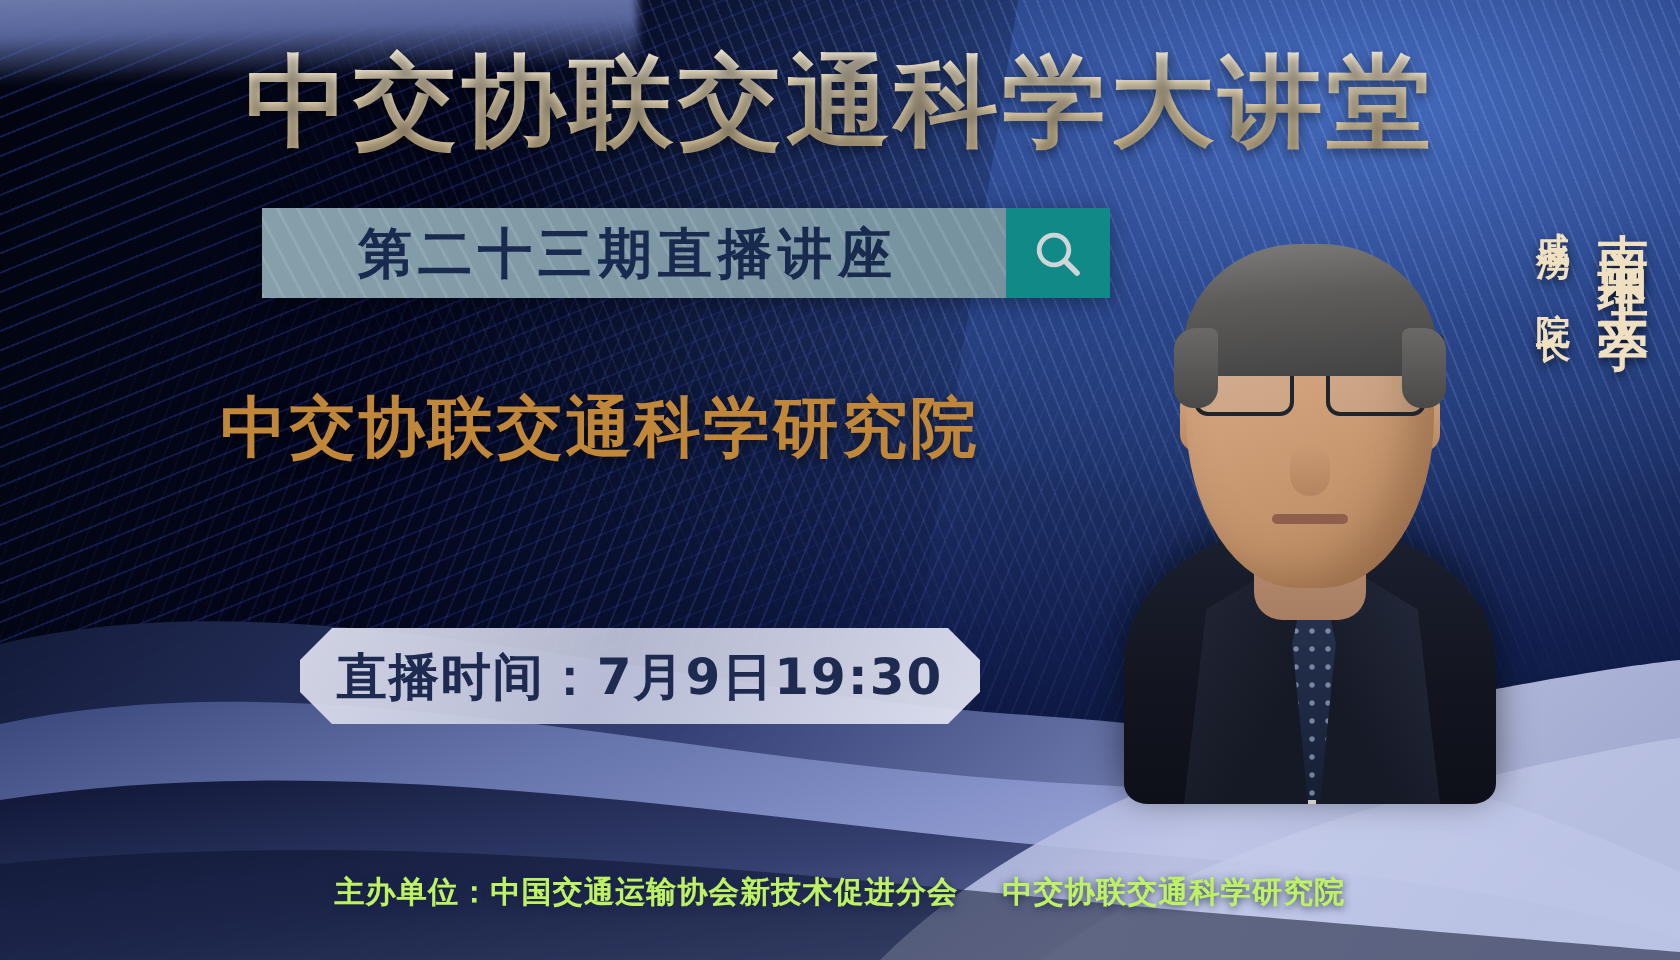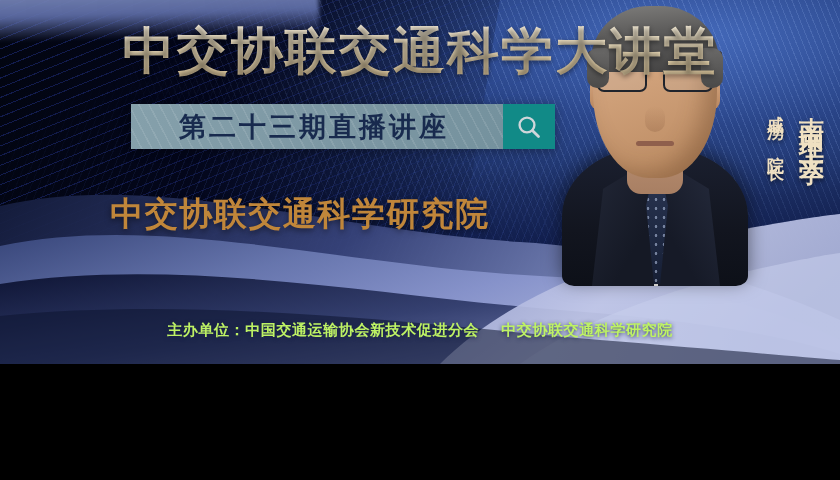--- a/index.html
+++ b/index.html
@@ -1,18 +1,18 @@
 <!DOCTYPE html>
 <html><head>
 <meta charset="utf-8">
 <style>
   html,body{margin:0;padding:0;background:#000;}
   #poster{
     position:relative;
-    width:840px;height:364px;
+    width:840px;height:480px;
     overflow:hidden;
     font-family:"Liberation Sans","DejaVu Sans",sans-serif;
     background:#060a24;
     user-select:none;
   }
 
   
   .bg-base{
     position:absolute;inset:0;
     background:
@@ -334,20 +334,23 @@
           <line x1="17.4" y1="17.4" x2="23.5" y2="23.5" stroke="#cfd6da" stroke-width="2.8" stroke-linecap="round"></line>
         </svg>
       </span>
     </div>
   </div>
 
   <div class="headline">
     <div>中交协联交通科学研究院</div>
   </div>
 
+  <div class="time-bar">
+    <span>直播时间：7月9日19:30</span>
+  </div>
 
   <div class="vtext v-univ">南京理工大学</div>
   <div class="vtext v-name">戚湧 院长</div>
 
   <div class="footer">
     <span>主办单位：</span><span>中国交通运输协会新技术促进分会</span><span class="gap"></span><span>中交协联交通科学研究院</span>
   </div>
 
 </div>
 

